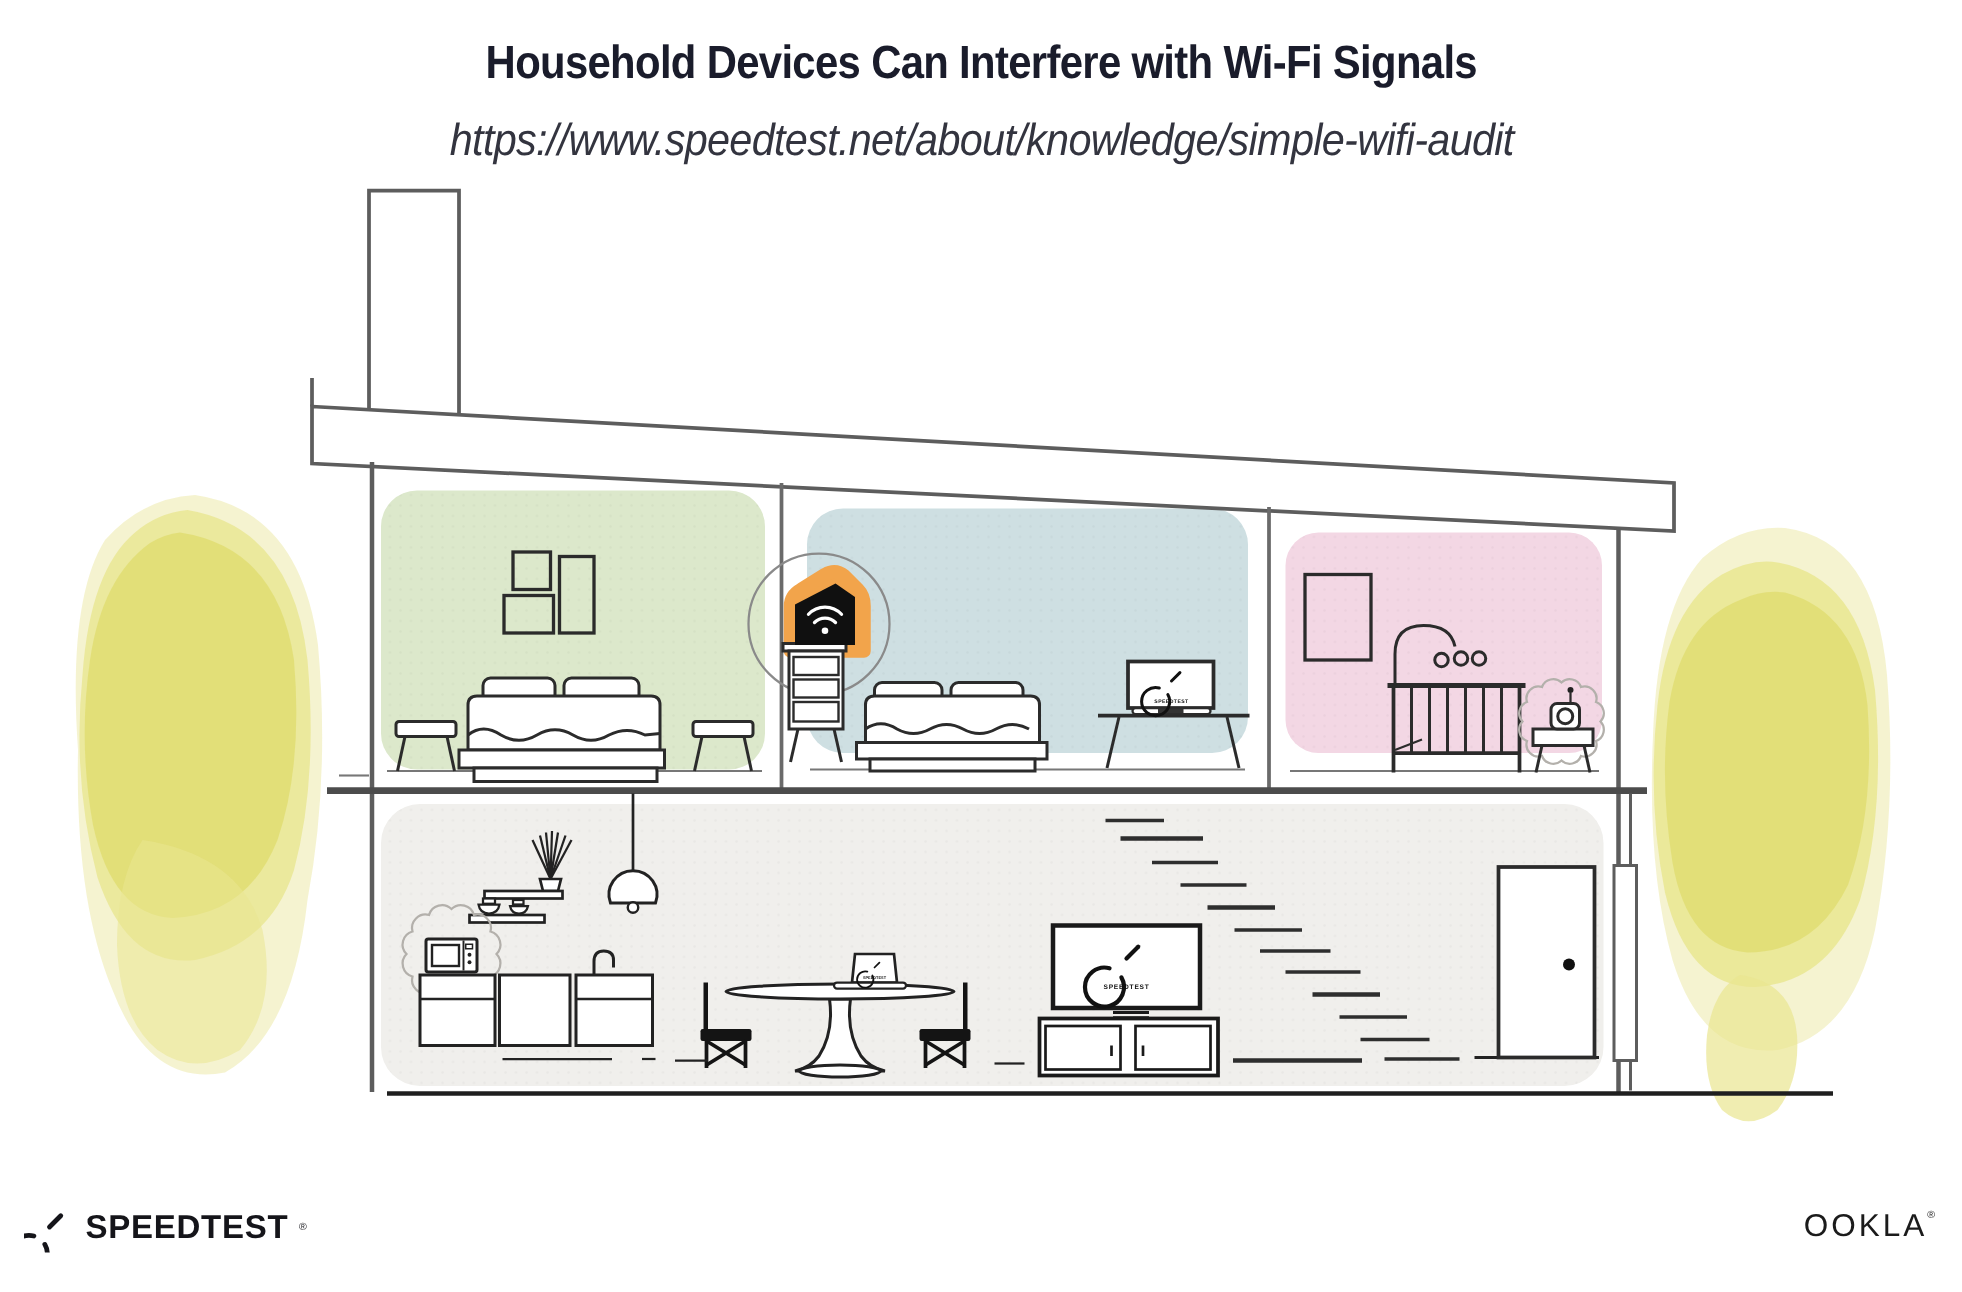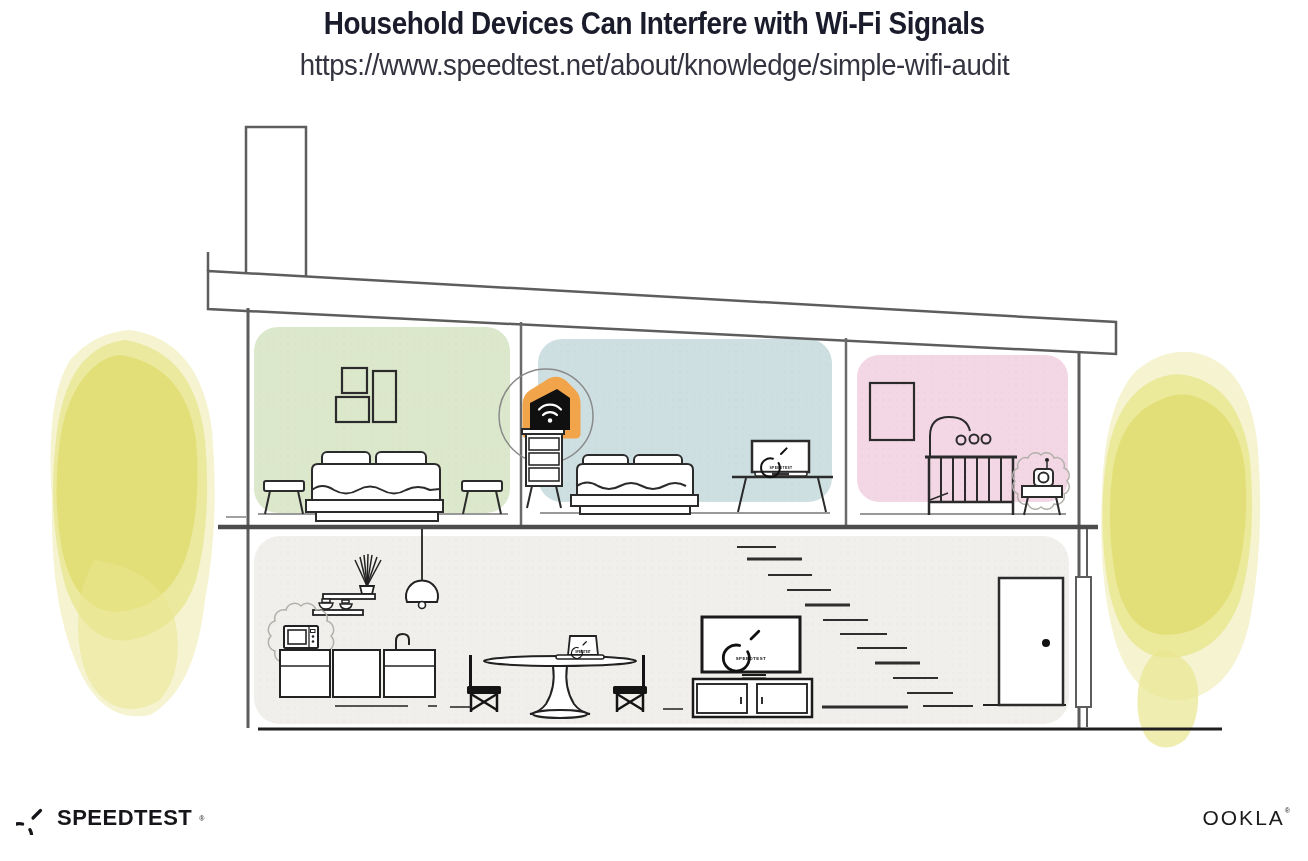--- a/index.html
+++ b/index.html
@@ -1,21 +1,21 @@
 <!DOCTYPE html>
 <html><head>
 <meta charset="utf-8">
 <style>
   html,body{margin:0;padding:0;background:#ffffff;}
   .stage{position:relative;width:1308px;height:861px;background:#fff;overflow:hidden;
          font-family:"Liberation Sans",sans-serif;}
-  .hdr{position:absolute;left:0;top:6px;width:100%;text-align:center;}
+  .hdr{position:absolute;left:0;top:24px;width:100%;text-align:center;}
   .hdr .title{display:inline-block;font-size:31px;font-weight:700;color:#1a1c2b;
         letter-spacing:-0.5px;transform:scaleX(0.90);transform-origin:center;white-space:nowrap;}
-  .hdr .url{display:block;margin-top:6px;}
+  .hdr .url{display:block;margin-top:17px;font-style:italic;}
   .hdr .url span{display:inline-block;font-size:30px;font-weight:400;color:#33343f;
         letter-spacing:-0.5px;transform:scaleX(0.92);transform-origin:center;white-space:nowrap;}
   svg text{font-family:"Liberation Sans",sans-serif;}
   .logoL{position:absolute;left:16px;top:801px;display:flex;align-items:center;gap:7px;color:#15151a;}
   .logoL .word{font-size:22px;font-weight:700;letter-spacing:0.5px;}
   .logoL sup{font-size:7px;vertical-align:14px;}
   .logoR{position:absolute;right:18px;top:806px;color:#1b1b1b;}
   .logoR .word{font-size:21px;font-weight:400;letter-spacing:2px;}
   .logoR sup{font-size:7px;vertical-align:12px;}
 </style>

